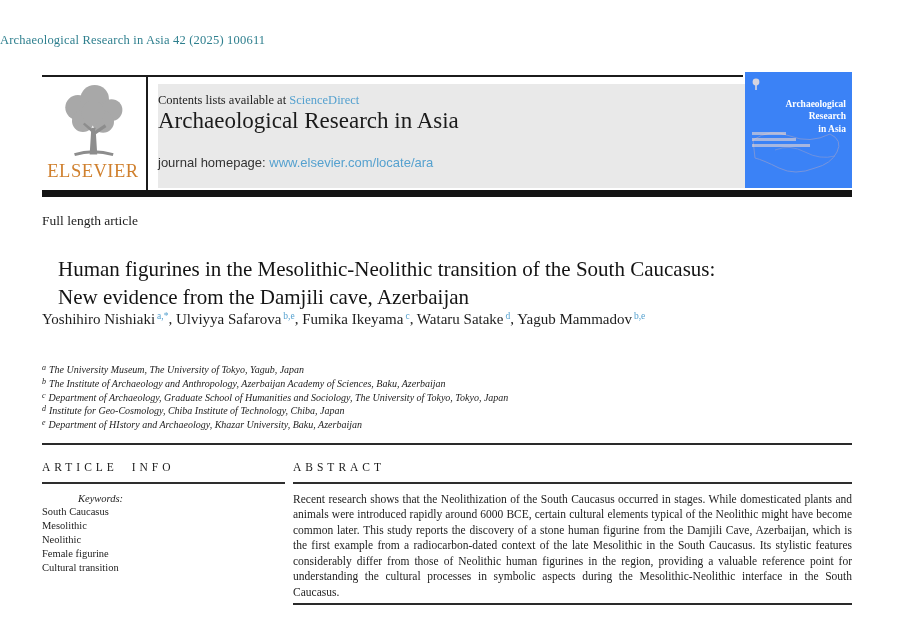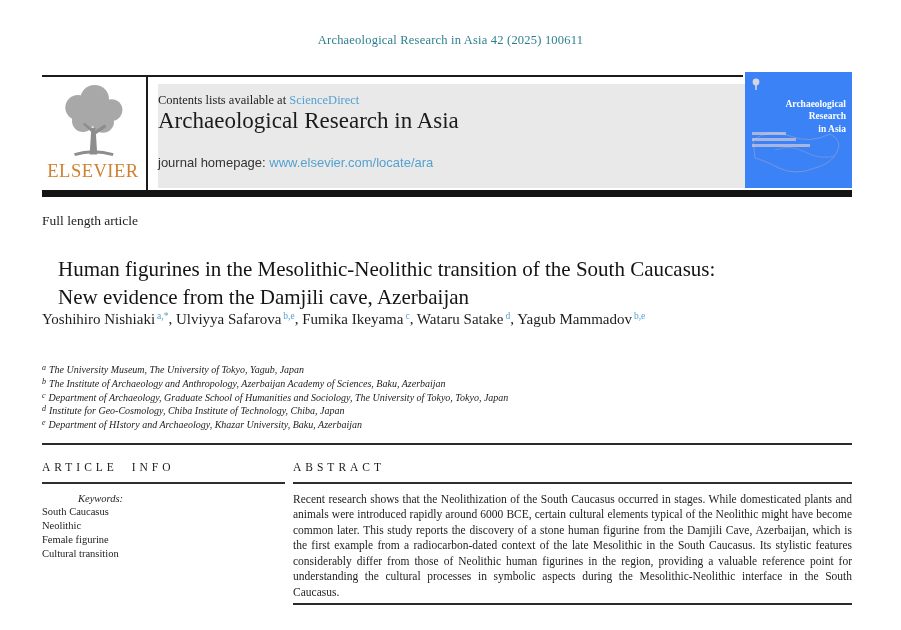--- a/index.html
+++ b/index.html
@@ -4,21 +4,21 @@
 <style>
   html,body{margin:0;padding:0;}
   body{
     width:901px;height:630px;position:relative;overflow:hidden;
     background:#ffffff;color:#1c1c1c;
     font-family:"Liberation Serif", serif;
   }
   
   .citation{
     position:absolute;top:33px;left:0;width:100%;
-    text-align:center;font-size:12.5px;color:#2e7f8e;letter-spacing:.2px;
+    text-align:left;font-size:12.5px;color:#2e7f8e;letter-spacing:.2px;
   }
   
   .top-rule{position:absolute;left:42px;top:75px;width:701px;height:2px;background:#1b1b1b;}
   .vert-rule{position:absolute;left:146px;top:77px;width:2px;height:113px;background:#1b1b1b;}
   .logo-area{position:absolute;left:42px;top:80px;width:102px;height:110px;text-align:center;}
   .logo-area svg{display:block;margin:2px auto 0 auto;}
   .elsevier-word{
     font-size:18.5px;color:#d0802e;letter-spacing:.5px;margin-top:1px;
     font-family:"Liberation Serif", serif;
   }
@@ -154,20 +154,21 @@
 </div>
 
 <div class="full-rule"></div>
 
 <div class="info-col">
   <div class="col-heading">ARTICLE INFO</div>
   <div class="col-rule"></div>
   <div class="keywords">
     <div class="kw-label">Keywords:</div>
     <div>South Caucasus</div>
+    <div>Mesolithic</div>
     <div>Neolithic</div>
     <div>Female figurine</div>
     <div>Cultural transition</div>
   </div>
 </div>
 
 <div class="abstract-col">
   <div class="col-heading">ABSTRACT</div>
   <div class="col-rule"></div>
   <div class="abstract-text">Recent research shows that the Neolithization of the South Caucasus occurred in stages. While domesticated plants and animals were introduced rapidly around 6000 BCE, certain cultural elements typical of the Neolithic might have become common later. This study reports the discovery of a stone human figurine from the Damjili Cave, Azerbaijan, which is the first example from a radiocarbon-dated context of the late Mesolithic in the South Caucasus. Its stylistic features considerably differ from those of Neolithic human figurines in the region, providing a valuable reference point for understanding the cultural processes in symbolic aspects during the Mesolithic-Neolithic interface in the South Caucasus.</div>

